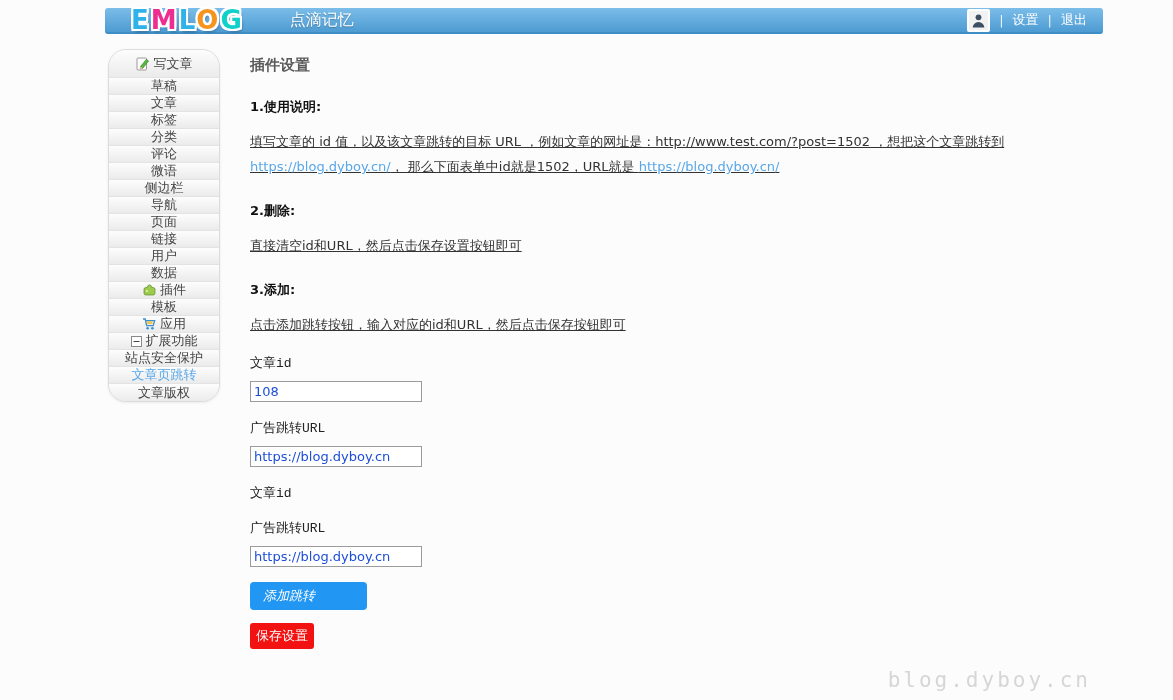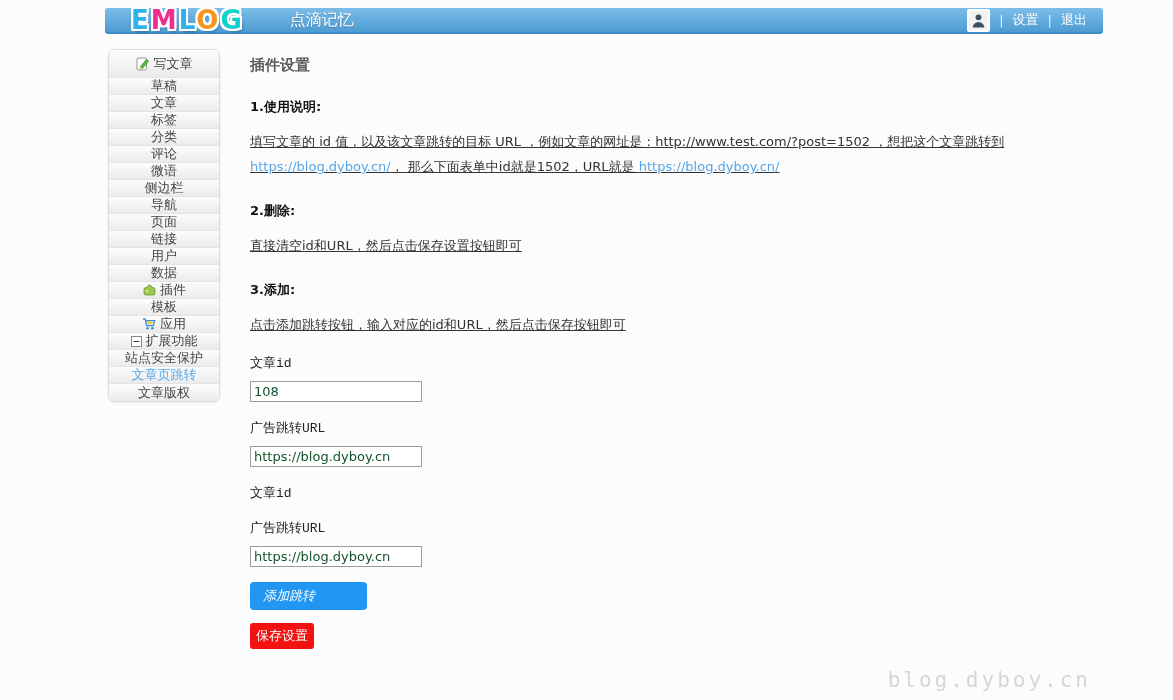--- a/index.html
+++ b/index.html
@@ -30,21 +30,21 @@
   .user-nav a { color: #fff; text-decoration: none; cursor: pointer; }
   .avatar {
     width: 23px; height: 23px; background: #f2f2f2; border: 2px solid #fdfdfd;
     border-radius: 2px; display: flex; align-items: center; justify-content: center; cursor: pointer;
   }
 
   
   .body-row { margin-top: 15px; }
   .sidebar {
     float: left; margin-left: 3px; width: 112px;
-    border: 1px solid #dcdcdc; border-radius: 6px;
+    border: 1px solid #dcdcdc; border-radius: 18px;
     box-shadow: 0 1px 3px rgba(0,0,0,.07);
     overflow: hidden; background: #f7f7f7;
   }
   .side-item {
     height: 17px; font-size: 13px; color: #454545;
     background: linear-gradient(#fdfdfd, #ebebeb);
     border-bottom: 1px solid #e3e3e3;
     display: flex; align-items: center; justify-content: center; gap: 4px;
     cursor: pointer; white-space: nowrap;
   }
@@ -56,21 +56,21 @@
   
   .content { margin-left: 145px; padding-top: 7px; }
   .page-title { font-size: 15px; font-weight: bold; color: #5b5b5b; }
   .sec-h { margin-top: 23px; font-weight: bold; color: #111; }
   .sec-p { margin-top: 13px; line-height: 25px; width: 835px; text-decoration: underline; }
   .content a, .footer a { color: #58a7e8; text-decoration: none; cursor: pointer; }
   .form-group { margin-top: 17px; }
   .form-group label { display: block; margin-bottom: 9px; color: #222; font-family: Liberation Mono, monospace; }
   .form-group input {
     width: 172px; height: 21px; border: 1px solid #9b9b9b; background: #fff;
-    font-size: 13px; padding: 0 3px; color: #14532d; border-radius: 0;
+    font-size: 13px; padding: 0 3px; color: #1d4ed8; border-radius: 0;
     font-family: "DejaVu Sans", "Liberation Sans", sans-serif;
   }
   .add-btn {
     display: block; margin-top: 15px; width: 117px; height: 28px;
     background: #2196f3; border: none; border-radius: 4px;
     color: #fff; font-size: 13px; text-align: left; padding-left: 13px; cursor: pointer;
     font-family: "DejaVu Sans", "Liberation Sans", sans-serif;
     font-style: italic;
   }
   .save-btn {

